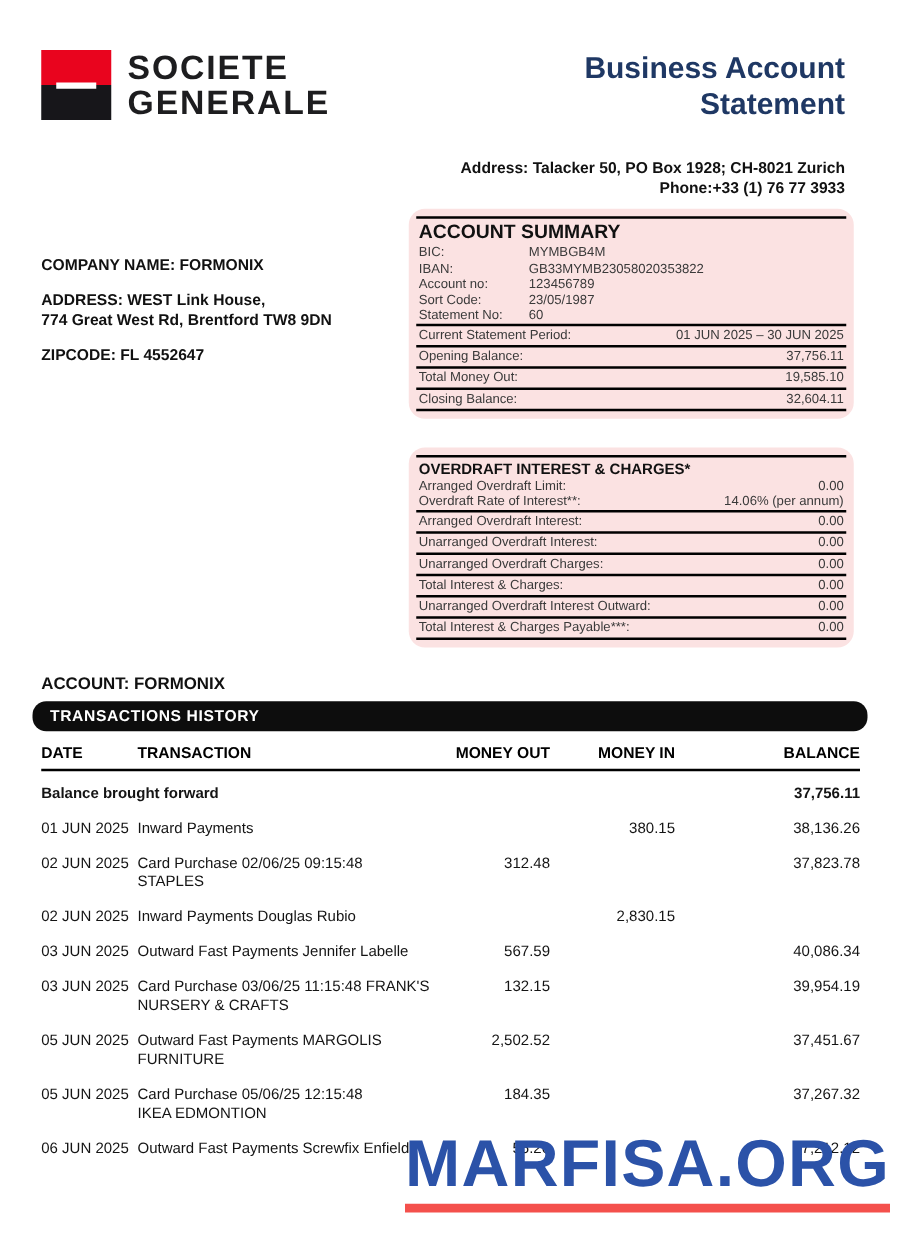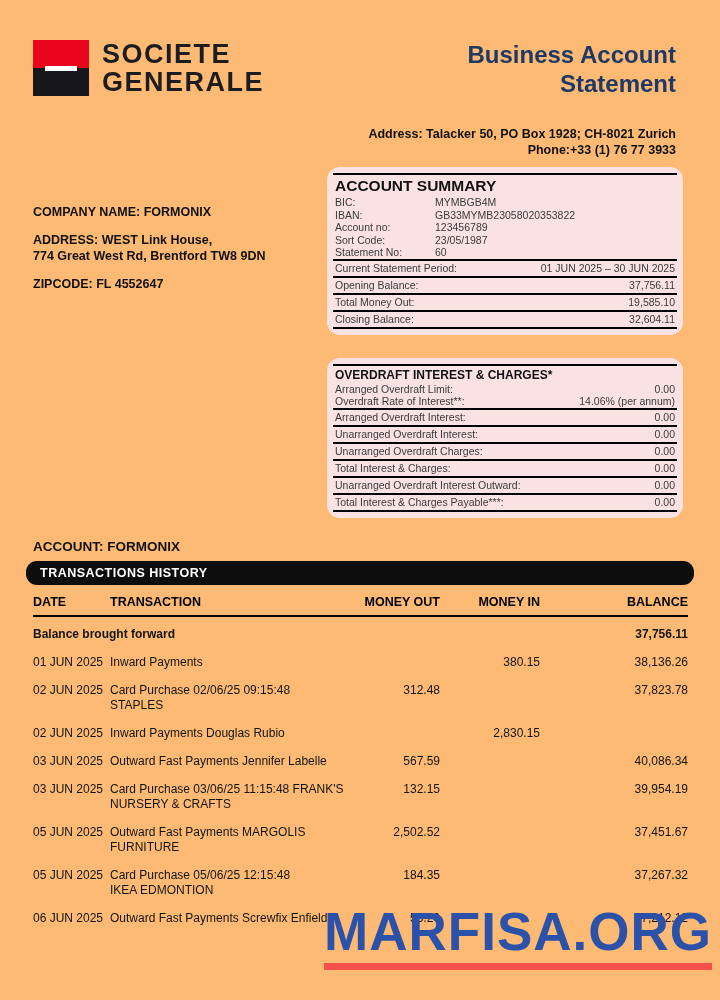--- a/index.html
+++ b/index.html
@@ -1,18 +1,18 @@
 <!DOCTYPE html>
 <html><head>
 <meta charset="utf-8">
 <style>
   html,body { margin:0; padding:0; background:#888; }
   .page {
     position:relative; width:720px; height:1000px; margin:0 auto;
-    background:#fdba74; overflow:hidden;
+    background:#ffffff; overflow:hidden;
     font-family:"Liberation Sans", sans-serif; color:#000;
   }
   
   .header-row { display:flex; justify-content:space-between; align-items:flex-start; margin:40px 44px 0 33px; }
   .brand { display:flex; align-items:center; gap:13px; }
   .logo-square { width:56px; height:56px; position:relative; flex:0 0 auto; }
   .logo-top { position:absolute; top:0; left:0; right:0; height:50%; background:#e9041e; }
   .logo-bottom { position:absolute; bottom:0; left:0; right:0; height:50%; background:#17161a; }
   .logo-bar { position:absolute; left:12px; right:12px; top:26px; height:5px; background:#ffffff; z-index:2; }
   .logo-wordmark { font-size:27px; font-weight:600; letter-spacing:1.5px; line-height:28px; color:#1d1d1f; }
@@ -22,21 +22,21 @@
   .mid { display:flex; margin:9px 37px 0 33px; }
   .company-info { flex:1 1 auto; padding-top:37px; font-size:12.5px; font-weight:bold; line-height:16px; color:#111; }
   .company-gap { height:12px; }
   .boxes { width:356px; flex:0 0 auto; }
   .pink-box { background:#fbe2e2; border-radius:13px; padding:6px 6px; }
   .pink-box + .pink-box { margin-top:23px; }
   .box-title { border-top:2px solid #000; font-weight:bold; color:#111; padding:2px 2px 1px 2px; }
   .summary .box-title { font-size:15.5px; }
   .overdraft .box-title { font-size:12px; }
   .info-row { display:flex; font-size:10.5px; line-height:12.5px; color:#3a3a3a; padding:0 2px; }
-  .info-row .lbl { width:100px; flex:0 0 auto; }
+  .info-row .lbl { width:88px; flex:0 0 auto; }
   .plain-row { display:flex; justify-content:space-between; font-size:10.5px; line-height:12.5px; color:#3a3a3a; padding:0 2px; }
   .b-row { display:flex; justify-content:space-between; border-top:2px solid #000; font-size:10.5px; line-height:11px; color:#3a3a3a; padding:2px 2px; }
   .b-last { border-bottom:2px solid #000; }
   
   .acct-heading { margin:21px 33px 0 33px; font-size:13.5px; font-weight:bold; color:#111; }
   .tx-banner { margin:7px 26px 0 26px; height:24px; background:#0d0d0d; border-radius:11px;
                display:flex; align-items:center; padding-left:14px;
                color:#fff; font-size:12.5px; font-weight:bold; letter-spacing:.5px; }
   .tx-table { margin:0 32px 0 33px; }
   .tx-grid { display:grid; grid-template-columns:77px 250px 80px 108px 1fr; }

